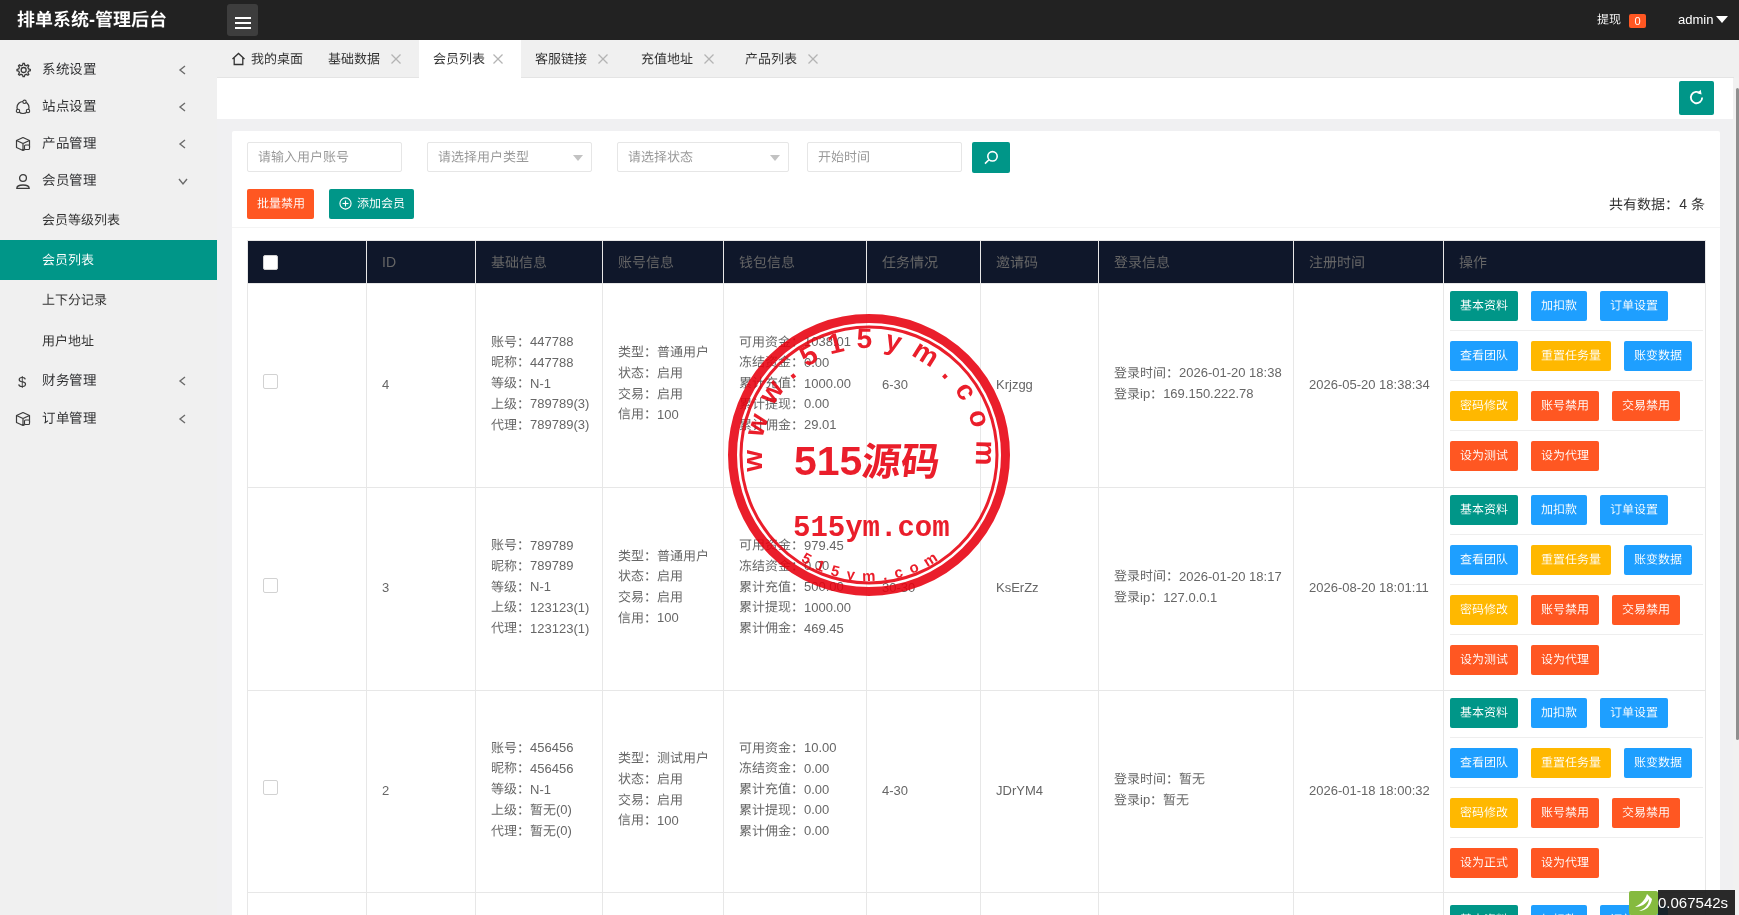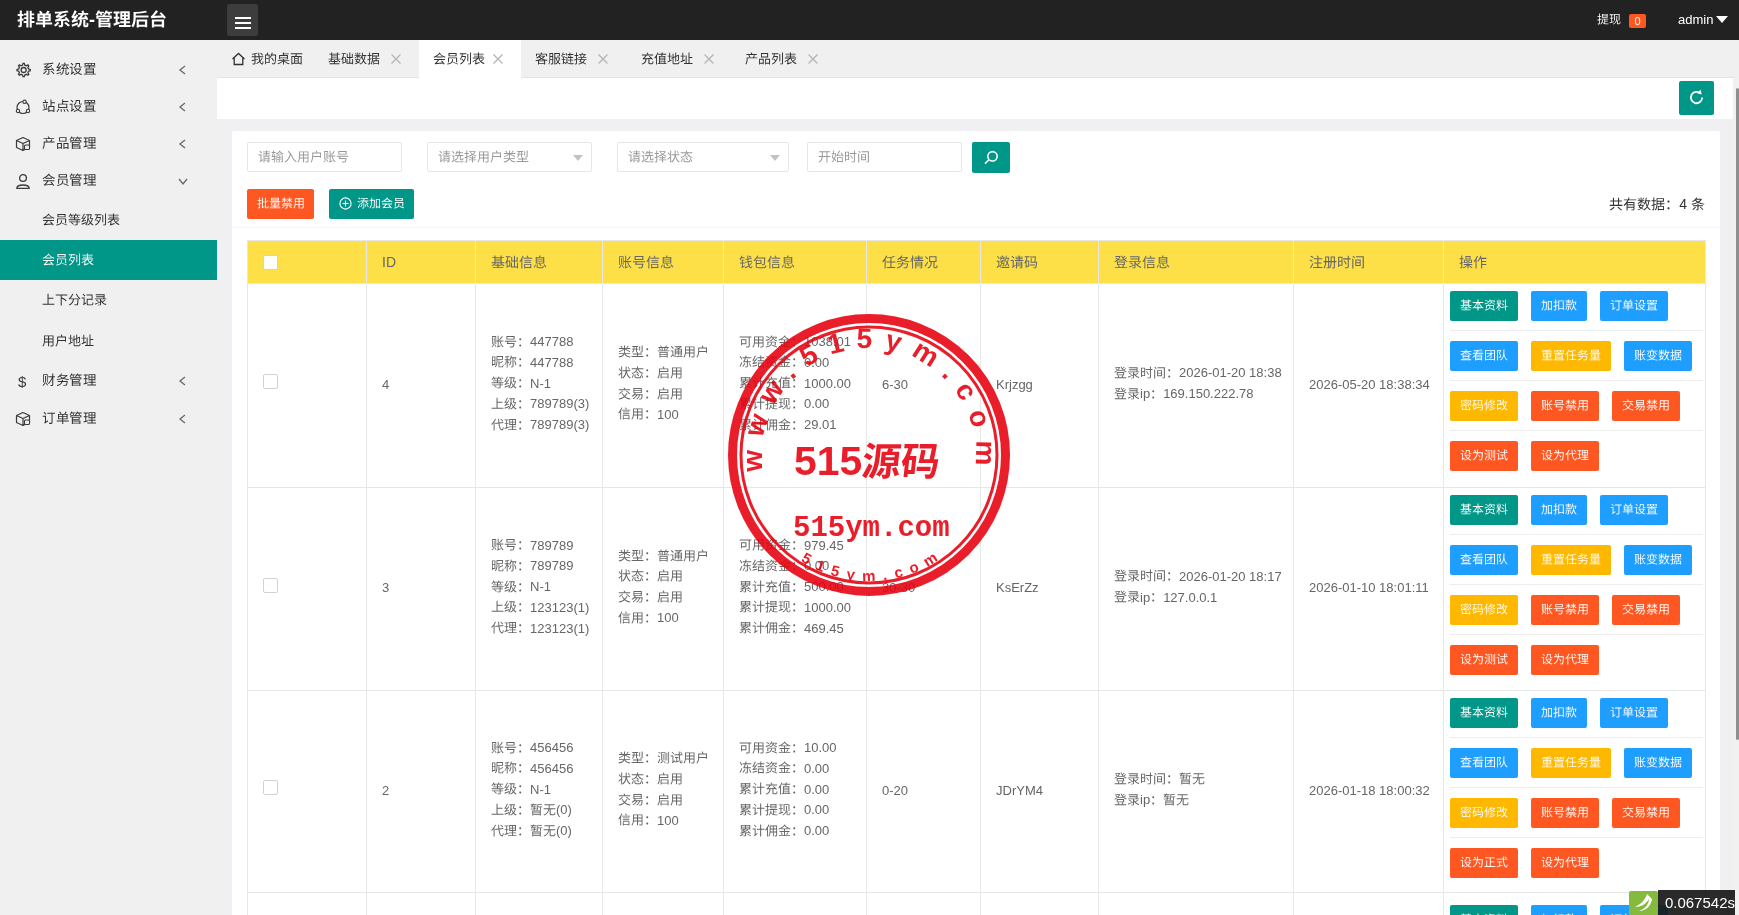--- a/index.html
+++ b/index.html
@@ -38,42 +38,42 @@
 .sel-c{position:absolute;top:155px;width:0;height:0;border:5px solid transparent;border-top:6px solid #c2c2c2}
 #sbtn{left:972px;top:142px;width:38px;height:31px;background:#009688;border-radius:2px}
 .bt{position:absolute;top:189px;height:30px;line-height:30px;border-radius:2px;color:#fff;font-size:12px;text-align:center}
 #bt1{left:247px;width:67px;background:#ff5722}
 #bt2{left:329px;width:85px;background:#009688}
 #cnt{top:196px;right:34px;font-size:14px;color:#333}
 #dv{left:232px;top:227px;width:1488px;height:1px;background:#f4f4f4}
 
 #tb{position:absolute;left:247px;top:240px;width:1458px;border-collapse:collapse;table-layout:fixed;font-size:13px;color:#666}
 #tb td{border:1px solid #e7e7e7;vertical-align:middle;padding:0 0 3px 15px;overflow:hidden}
-#tb tr.hd td{height:43px;background:#fde047;font-size:14px;color:#666;padding-bottom:0}
+#tb tr.hd td{height:43px;background:#0f172a;font-size:14px;color:#666;padding-bottom:0}
 .cb{display:inline-block;width:15px;height:15px;border:1px solid #d2d2d2;border-radius:2px;background:#fff;vertical-align:middle;margin-bottom:5px}
 #tb tr.hd .cb{margin-bottom:0}
 .l{line-height:20.7px;white-space:nowrap}
 td.ops{position:relative;padding:0}
 .opw{position:absolute;left:6px;right:2px;top:7px}
 .orow{height:40px;border-bottom:1px solid #eee;white-space:nowrap}
 .orow.m{height:50px;padding-top:10px}
 .orow.e{border-bottom:none;height:40px;padding-top:10px}
 .ob{display:inline-block;height:30px;line-height:30px;padding:0 10px;border-radius:2px;color:#fff;font-size:12px;margin-right:13px}
 .g{background:#009688}.b{background:#1E9FFF}.y{background:#FFB800}.r{background:#FF5722}
 
 #sbt{left:1733px;top:78px;width:6px;height:837px;background:#f1f1f1}
 #sbh{left:1736px;top:88px;width:3px;height:652px;background:#8f8f8f;border-radius:1.5px}
 
 #wm{left:722px;top:308px;width:294px;height:294px;opacity:.88;color:#e8000e}
 #w515{left:794px;top:438px;font-size:41px;font-weight:bold;color:#e8000e;opacity:.88}
 #w515 .sk{display:inline-block;font-size:39px;transform:skewX(-6deg);letter-spacing:2px}
 #wym{left:793px;top:512px;font-family:"Liberation Mono",monospace;font-weight:bold;font-size:29px;color:#e8000e;opacity:.88}
 
 #tpg{left:1629px;top:891px;width:29px;height:24px;background:#85ba3f;border-radius:2px}
-#tpt{left:1658px;top:890px;width:77px;height:25px;background:rgba(24,24,24,.92);color:#fff;font-size:15px;text-align:right;line-height:25px}
+#tpt{left:1658px;top:890px;width:77px;height:25px;background:rgba(24,24,24,.92);color:#fff;font-size:15px;text-align:left;line-height:25px}
 </style></head><body>
 <svg width="0" height="0" style="position:absolute">
     <defs>
       <symbol id="g4e0a" viewBox="0 0 200 200">
         <path d="M85 11V167H10V182H190V167H101V88H176V73H101V11Z"></path>
       </symbol>
       <symbol id="g4e0b" viewBox="0 0 200 200">
         <path d="M11 23V38H88V192H104V86C127 98 154 115 168 126L178 112C162 100 131 82 107 71L104 74V38H189V23Z"></path>
       </symbol>
       <symbol id="g4e3a" viewBox="0 0 200 200">
@@ -1329,21 +1329,21 @@
               <use href="#gff1a"></use>
             </svg>2026-01-20 18:17</div>
           <div class="l"><svg class="k">
               <use href="#g767b"></use>
             </svg><svg class="k">
               <use href="#g5f55"></use>
             </svg>ip<svg class="k">
               <use href="#gff1a"></use>
             </svg>127.0.0.1</div>
         </td>
-        <td>2026-01-10 18:01:11</td>
+        <td>2026-08-20 18:01:11</td>
         <td class="ops">
           <div class="opw" style="top:7px">
             <div class="orow"><span class="ob g"><svg class="k">
                   <use href="#g57fa"></use>
                 </svg><svg class="k">
                   <use href="#g672c"></use>
                 </svg><svg class="k">
                   <use href="#g8d44"></use>
                 </svg><svg class="k">
                   <use href="#g6599"></use>
@@ -1578,21 +1578,21 @@
             </svg><svg class="k">
               <use href="#g8ba1"></use>
             </svg><svg class="k">
               <use href="#g4f63"></use>
             </svg><svg class="k">
               <use href="#g91d1"></use>
             </svg><svg class="k">
               <use href="#gff1a"></use>
             </svg>0.00</div>
         </td>
-        <td>0-20</td>
+        <td>4-30</td>
         <td>JDrYM4</td>
         <td>
           <div class="l"><svg class="k">
               <use href="#g767b"></use>
             </svg><svg class="k">
               <use href="#g5f55"></use>
             </svg><svg class="k">
               <use href="#g65f6"></use>
             </svg><svg class="k">
               <use href="#g95f4"></use>

